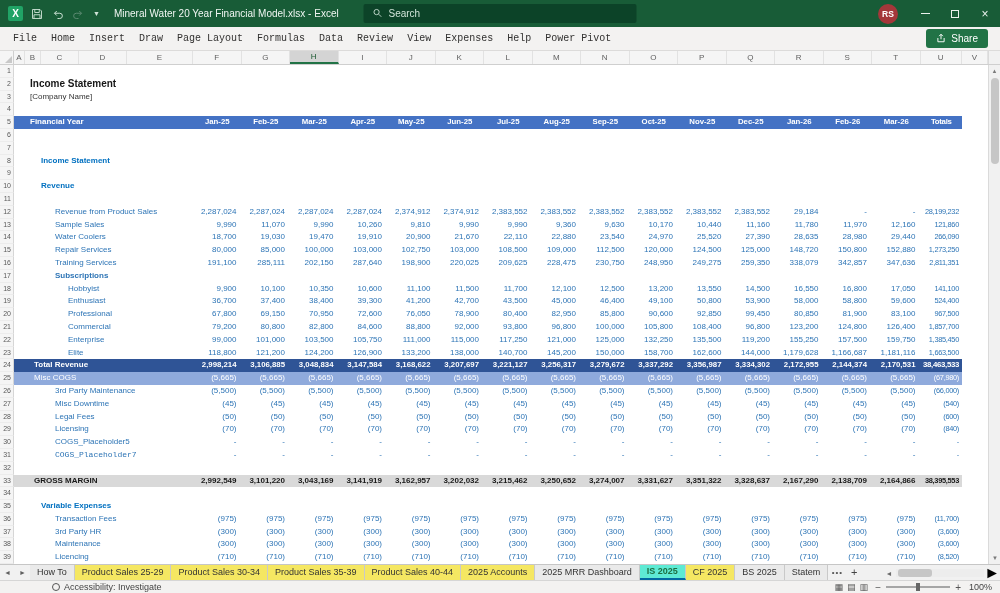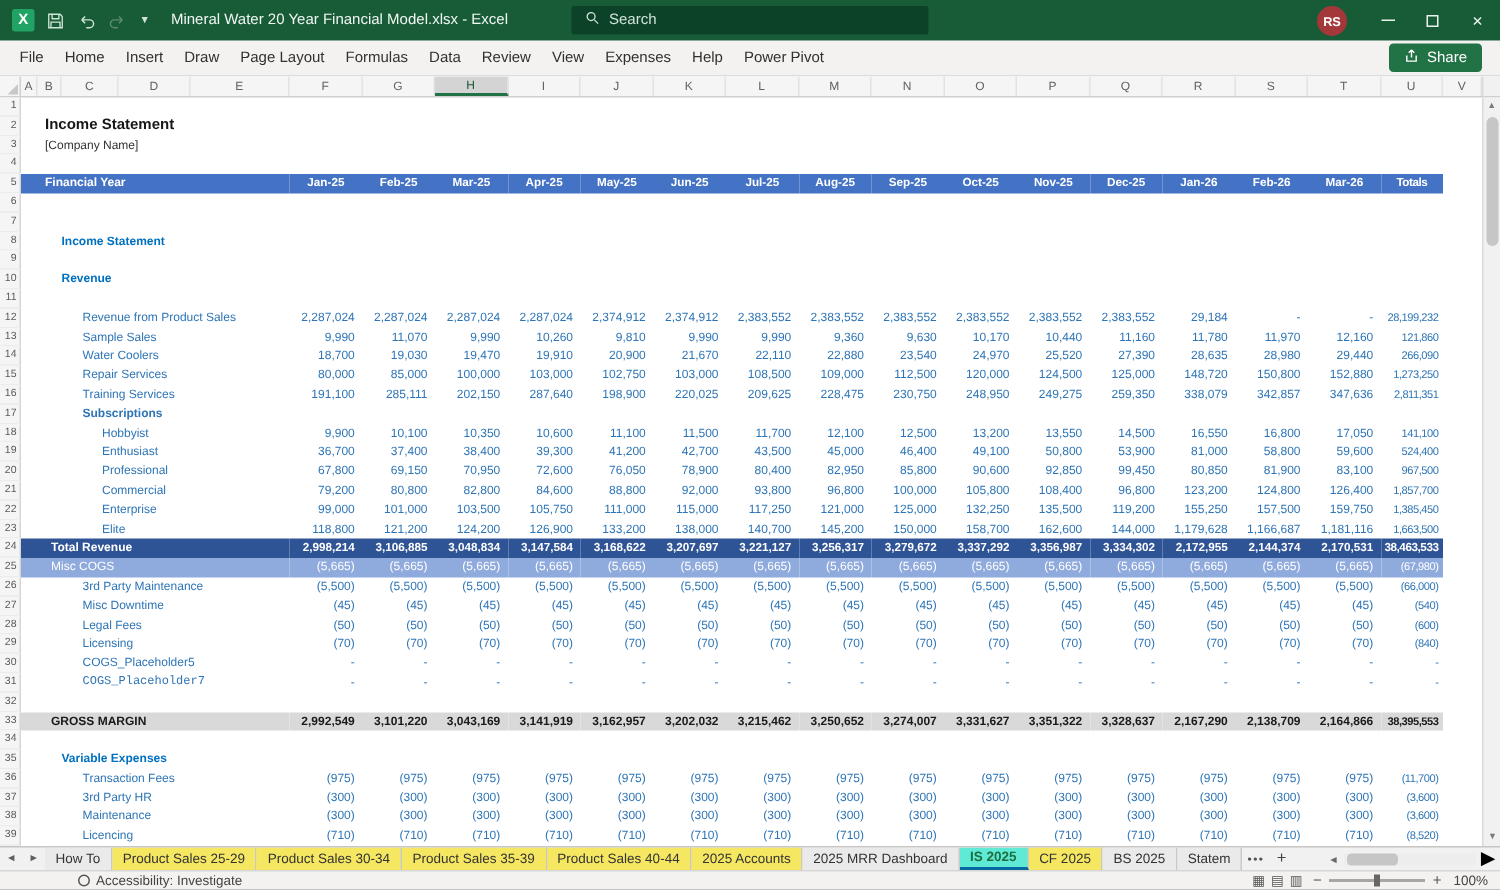--- a/index.html
+++ b/index.html
@@ -9,32 +9,32 @@
     font-family: "Liberation Sans", sans-serif; -webkit-font-smoothing: antialiased;
   }
   
   .titlebar { height:27px; background:#185c37; display:flex; align-items:center; color:#fff; position:relative; }
   .qat { display:flex; align-items:center; gap:8px; padding:0 8px 0 8px; }
   .xlicon { width:15px; height:15px; background:#21a366; border-radius:2px; color:#fff; font-size:10px; font-weight:bold;
             display:flex; align-items:center; justify-content:center; }
   .qat svg { display:block; }
   .chev { font-size:7px; color:#cfe3d7; }
   .doc-title { font-size:10px; white-space:nowrap; margin-left:6px; color:#f0f6f2; }
-  .searchbox { position:absolute; left:50%; top:4px; transform:translateX(-50%); width:238px; height:19px;
+  .searchbox { position:absolute; left:50%; top:4px; transform:translateX(-50%); width:273px; height:19px;
                background:#0c4328; border-radius:2px; display:flex; align-items:center; padding-left:9px; gap:6px;
                color:#cfe3d7; font-size:10px; }
   .winctl { margin-left:auto; display:flex; align-items:center; height:27px; }
   .avatar { width:20px; height:20px; border-radius:50%; background:#a4373a; color:#fff; font-size:8.5px; font-weight:bold;
             display:flex; align-items:center; justify-content:center; margin-right:12px; }
   .wbtn { width:30px; height:27px; display:flex; align-items:center; justify-content:center; color:#eaf2ed; font-size:12px; }
   .mline { display:inline-block; width:9px; border-top:1px solid #eaf2ed; }
   .rbox { display:inline-block; width:8px; height:8px; border:1px solid #eaf2ed; }
   
   .menubar { height:24px; background:#f3f2f1; border-bottom:1px solid #dcdbda; display:flex; align-items:center; padding-left:6px; }
-  #ribbon-tabs { display:flex; }
+  #ribbon-tabs { display:flex;font-family:Liberation Mono, monospace; }
   .rtab { padding:0 7px; font-size:10px; line-height:23px; color:#323130; white-space:nowrap; }
   .sharebtn { margin-left:auto; margin-right:12px; height:19px; background:#217346; color:#fff; border:none; border-radius:3px;
               font-size:10px; padding:0 10px; display:flex; align-items:center; gap:5px; font-family:"Liberation Sans",sans-serif; }
   
   .sheetarea { height:513px; position:relative; background:#fff; overflow:hidden; }
   .chrow { display:flex; height:14px; background:#f5f5f5; border-bottom:1px solid #cfcfcf; }
   .corner { flex:0 0 14px; border-right:1px solid #cfcfcf; position:relative; background:#f5f5f5; }
   .corner:after { content:""; position:absolute; right:1px; bottom:1px; border-left:7px solid transparent; border-bottom:7px solid #c8c8c8; }
   .ch { text-align:center; font-size:8px; color:#616161; line-height:14px; border-right:1px solid #e2e2e2; }
   .ch.active { background:#d4d4d4; border-bottom:2px solid #217346; line-height:11px; color:#19572f; }
@@ -573,21 +573,21 @@
           <div class="c">38,400</div>
           <div class="c">39,300</div>
           <div class="c">41,200</div>
           <div class="c">42,700</div>
           <div class="c">43,500</div>
           <div class="c">45,000</div>
           <div class="c">46,400</div>
           <div class="c">49,100</div>
           <div class="c">50,800</div>
           <div class="c">53,900</div>
-          <div class="c">81,000</div>
+          <div class="c">58,000</div>
           <div class="c">58,800</div>
           <div class="c">59,600</div>
           <div class="c tot">524,400</div>
           <div class="fillx"></div>
         </div>
         <div class="row">
           <div class="rn">20</div>
           <div class="lab t-subitem" style="padding-left: 54px;">Professional</div>
           <div class="c">67,800</div>
           <div class="c">69,150</div>

